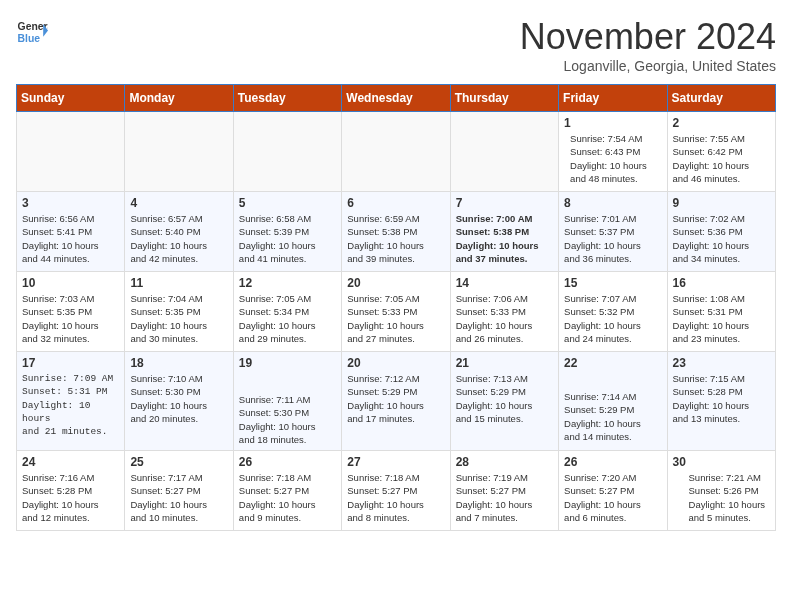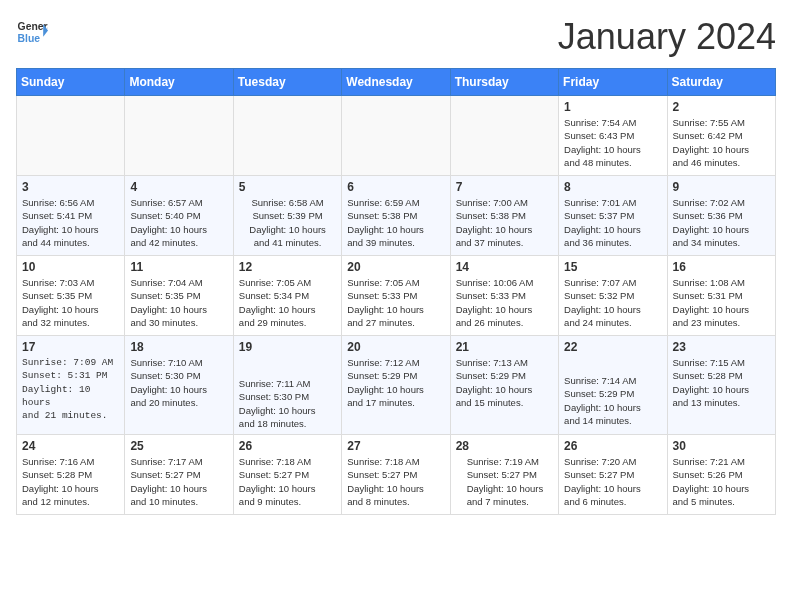--- a/index.html
+++ b/index.html
@@ -36,21 +36,21 @@
     .location {
       font-size: 14px;
       color: #555;
     }
     .calendar {
       width: 100%;
       border-collapse: collapse;
       border: 1px solid #ccc;
     }
     .calendar th {
-      background: #3b82f6;
+      background: #c2410c;
       color: #fff;
       font-size: 12px;
       font-weight: bold;
       padding: 6px 4px;
       text-align: left;
       border: 1px solid #3a7bc8;
     }
     .calendar td {
       vertical-align: top;
       padding: 4px 5px;
@@ -84,21 +84,22 @@
 
 <div class="header">
   <div class="logo">
     <svg class="logo-icon" viewBox="0 0 40 40">
       <text x="2" y="18" font-size="13" font-weight="bold" fill="#333">General</text>
       <text x="2" y="32" font-size="13" font-weight="bold" fill="#4a90d9">Blue</text>
       <polygon points="34,10 40,18 34,26" fill="#4a90d9"></polygon>
     </svg>
   </div>
   <div class="title-block">
-    <div class="month-title">January 2024</div>
+    <div class="month-title">November 2024</div>
+    <div class="location">Loganville, Georgia, United States</div>
   </div>
 </div>
 
 <table class="calendar">
   <thead>
     <tr>
     <th>Sunday</th>
         <th>Monday</th>
         <th>Tuesday</th>
         <th>Wednesday</th>
@@ -109,21 +110,21 @@
   </thead>
   <tbody id="calendar-body">
   <tr>
         <td class="empty-cell"></td>
         <td class="empty-cell"></td>
         <td class="empty-cell"></td>
         <td class="empty-cell"></td>
         <td class="empty-cell"></td>
         <td>
           <span class="day-num">1</span>
-          <div class="day-info" style="white-space: pre-line;">Sunrise: 7:54 AM
+          <div class="day-info" style="white-space: pre-line; margin-left: 6px;">Sunrise: 7:54 AM
 Sunset: 6:43 PM
 Daylight: 10 hours
 and 48 minutes.</div>
         </td>
         <td>
           <span class="day-num">2</span>
           <div class="day-info" style="white-space: pre-line;">Sunrise: 7:55 AM
 Sunset: 6:42 PM
 Daylight: 10 hours
 and 46 minutes.</div>
@@ -139,35 +140,35 @@
         </td>
         <td>
           <span class="day-num">4</span>
           <div class="day-info" style="white-space: pre-line;">Sunrise: 6:57 AM
 Sunset: 5:40 PM
 Daylight: 10 hours
 and 42 minutes.</div>
         </td>
         <td>
           <span class="day-num">5</span>
-          <div class="day-info" style="white-space: pre-line; text-align: center;">Sunrise: 6:58 AM
+          <div class="day-info" style="white-space: pre-line;">Sunrise: 6:58 AM
 Sunset: 5:39 PM
 Daylight: 10 hours
 and 41 minutes.</div>
         </td>
         <td>
           <span class="day-num">6</span>
           <div class="day-info" style="white-space: pre-line;">Sunrise: 6:59 AM
 Sunset: 5:38 PM
 Daylight: 10 hours
 and 39 minutes.</div>
         </td>
         <td>
           <span class="day-num">7</span>
-          <div class="day-info" style="white-space: pre-line;">Sunrise: 7:00 AM
+          <div class="day-info" style="white-space: pre-line; font-weight: bold;">Sunrise: 7:00 AM
 Sunset: 5:38 PM
 Daylight: 10 hours
 and 37 minutes.</div>
         </td>
         <td>
           <span class="day-num">8</span>
           <div class="day-info" style="white-space: pre-line;">Sunrise: 7:01 AM
 Sunset: 5:37 PM
 Daylight: 10 hours
 and 36 minutes.</div>
@@ -204,21 +205,21 @@
         </td>
         <td>
           <span class="day-num">20</span>
           <div class="day-info" style="white-space: pre-line;">Sunrise: 7:05 AM
 Sunset: 5:33 PM
 Daylight: 10 hours
 and 27 minutes.</div>
         </td>
         <td>
           <span class="day-num">14</span>
-          <div class="day-info" style="white-space: pre-line;">Sunrise: 10:06 AM
+          <div class="day-info" style="white-space: pre-line;">Sunrise: 7:06 AM
 Sunset: 5:33 PM
 Daylight: 10 hours
 and 26 minutes.</div>
         </td>
         <td>
           <span class="day-num">15</span>
           <div class="day-info" style="white-space: pre-line;">Sunrise: 7:07 AM
 Sunset: 5:32 PM
 Daylight: 10 hours
 and 24 minutes.</div>
@@ -306,34 +307,34 @@
         </td>
         <td>
           <span class="day-num">27</span>
           <div class="day-info" style="white-space: pre-line;">Sunrise: 7:18 AM
 Sunset: 5:27 PM
 Daylight: 10 hours
 and 8 minutes.</div>
         </td>
         <td>
           <span class="day-num">28</span>
-          <div class="day-info" style="white-space: pre-line; margin-left: 11px;">Sunrise: 7:19 AM
+          <div class="day-info" style="white-space: pre-line;">Sunrise: 7:19 AM
 Sunset: 5:27 PM
 Daylight: 10 hours
 and 7 minutes.</div>
         </td>
         <td>
           <span class="day-num">26</span>
           <div class="day-info" style="white-space: pre-line;">Sunrise: 7:20 AM
 Sunset: 5:27 PM
 Daylight: 10 hours
 and 6 minutes.</div>
         </td>
         <td>
           <span class="day-num">30</span>
-          <div class="day-info" style="white-space: pre-line;">Sunrise: 7:21 AM
+          <div class="day-info" style="white-space: pre-line; margin-left: 16px;">Sunrise: 7:21 AM
 Sunset: 5:26 PM
 Daylight: 10 hours
 and 5 minutes.</div>
         </td>
       </tr>
     </tbody>
 </table>
 
 </body></html>

